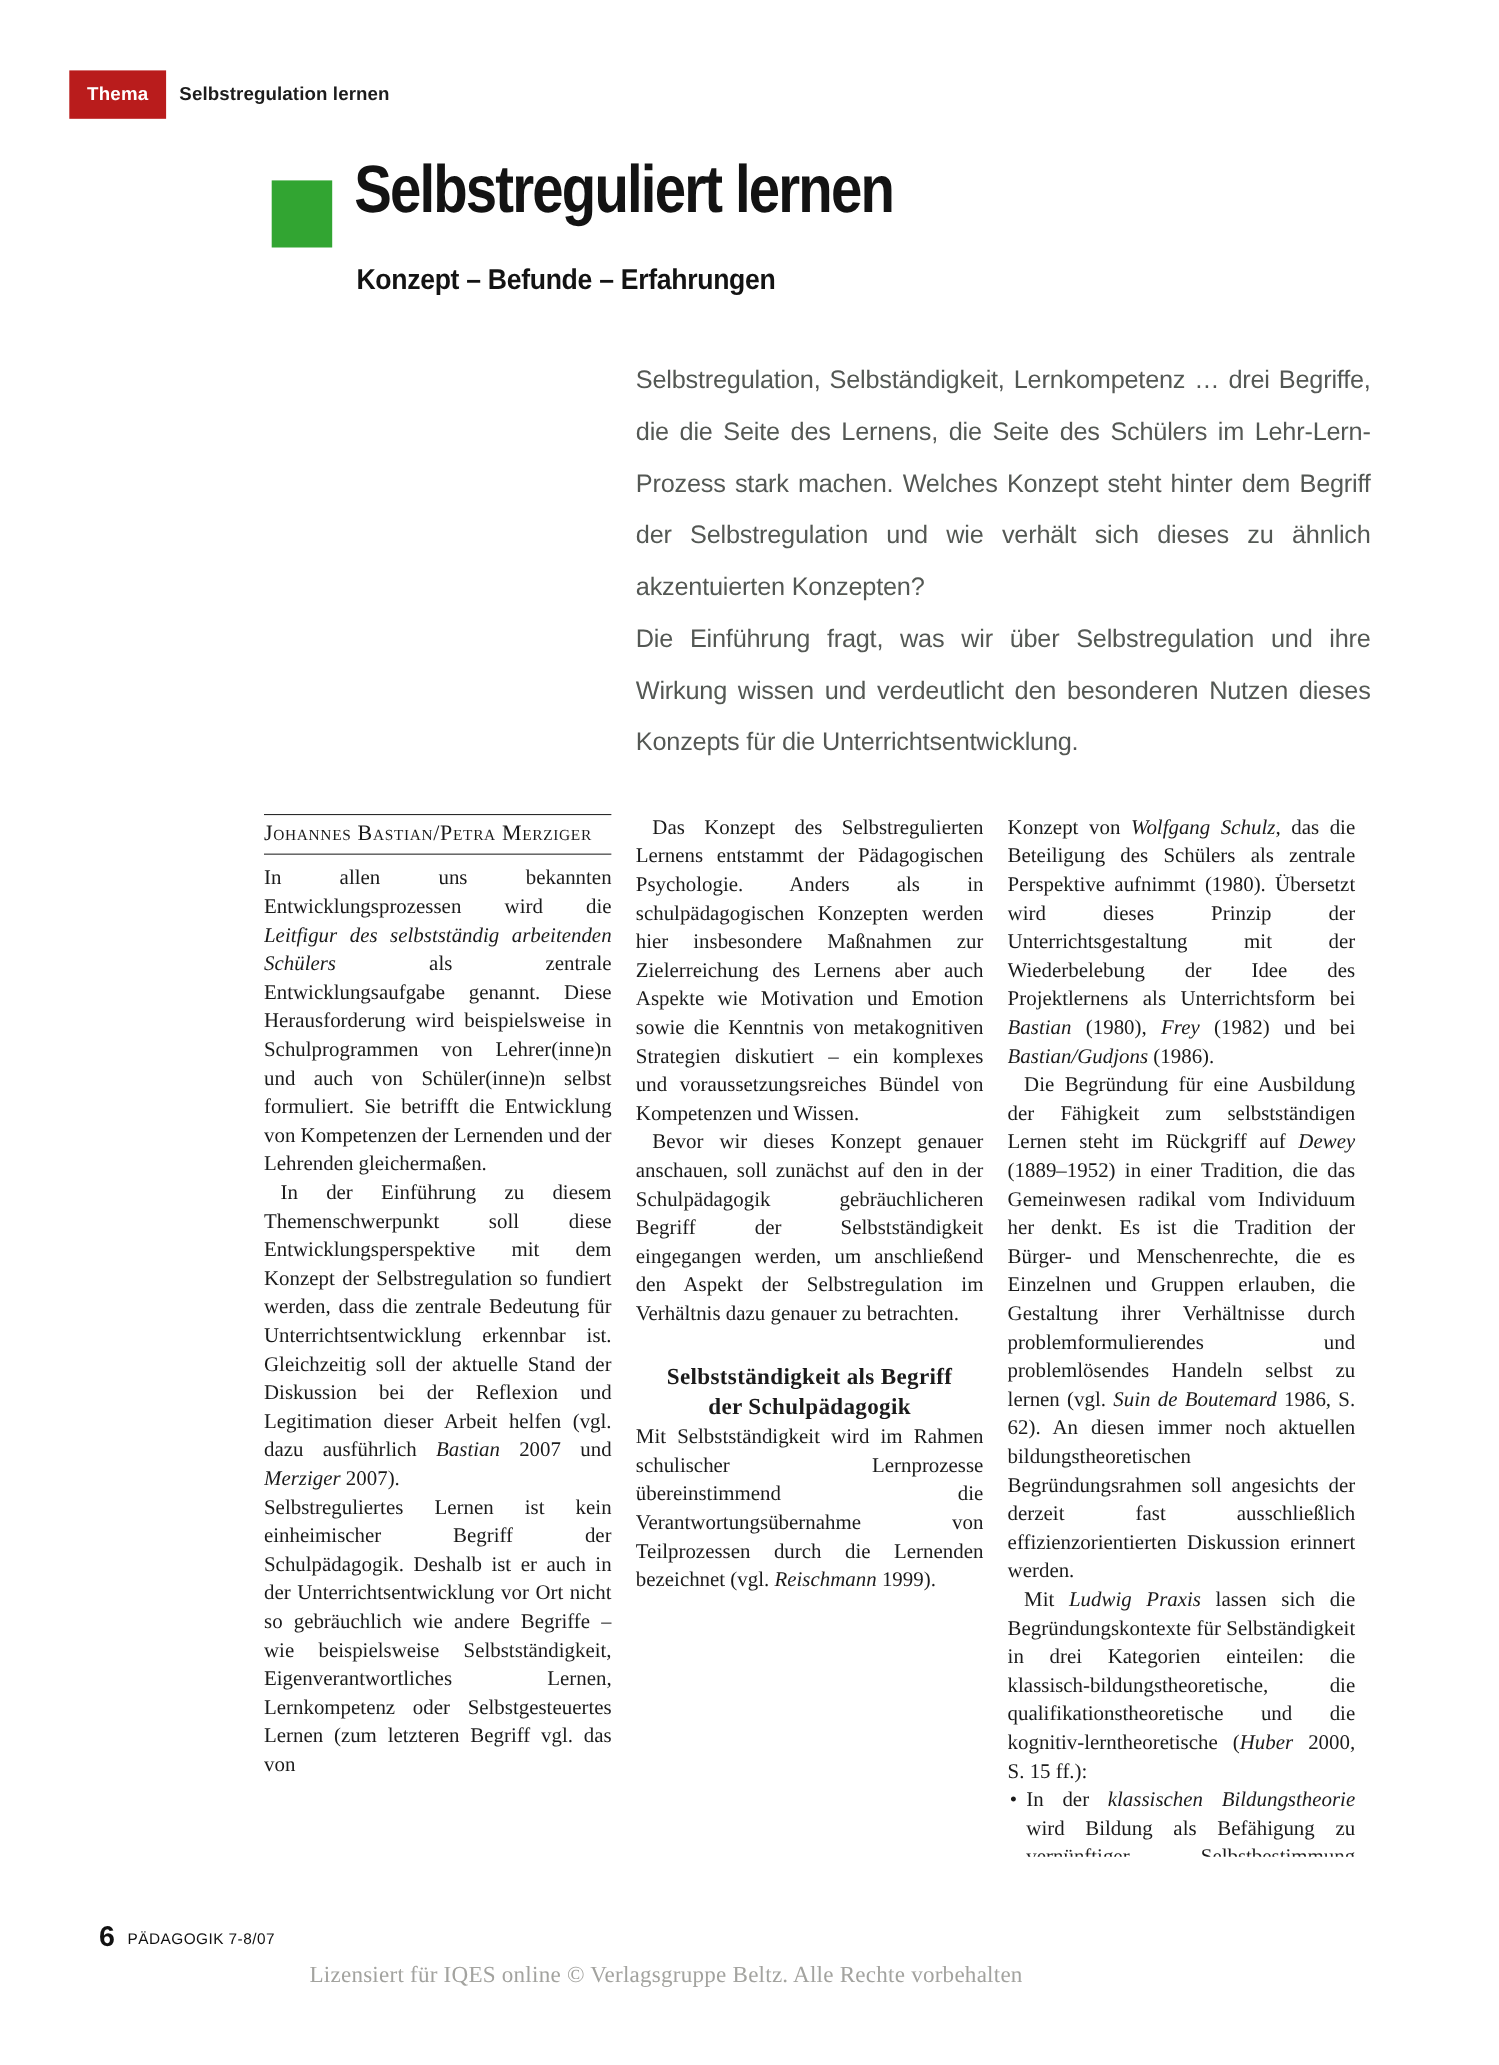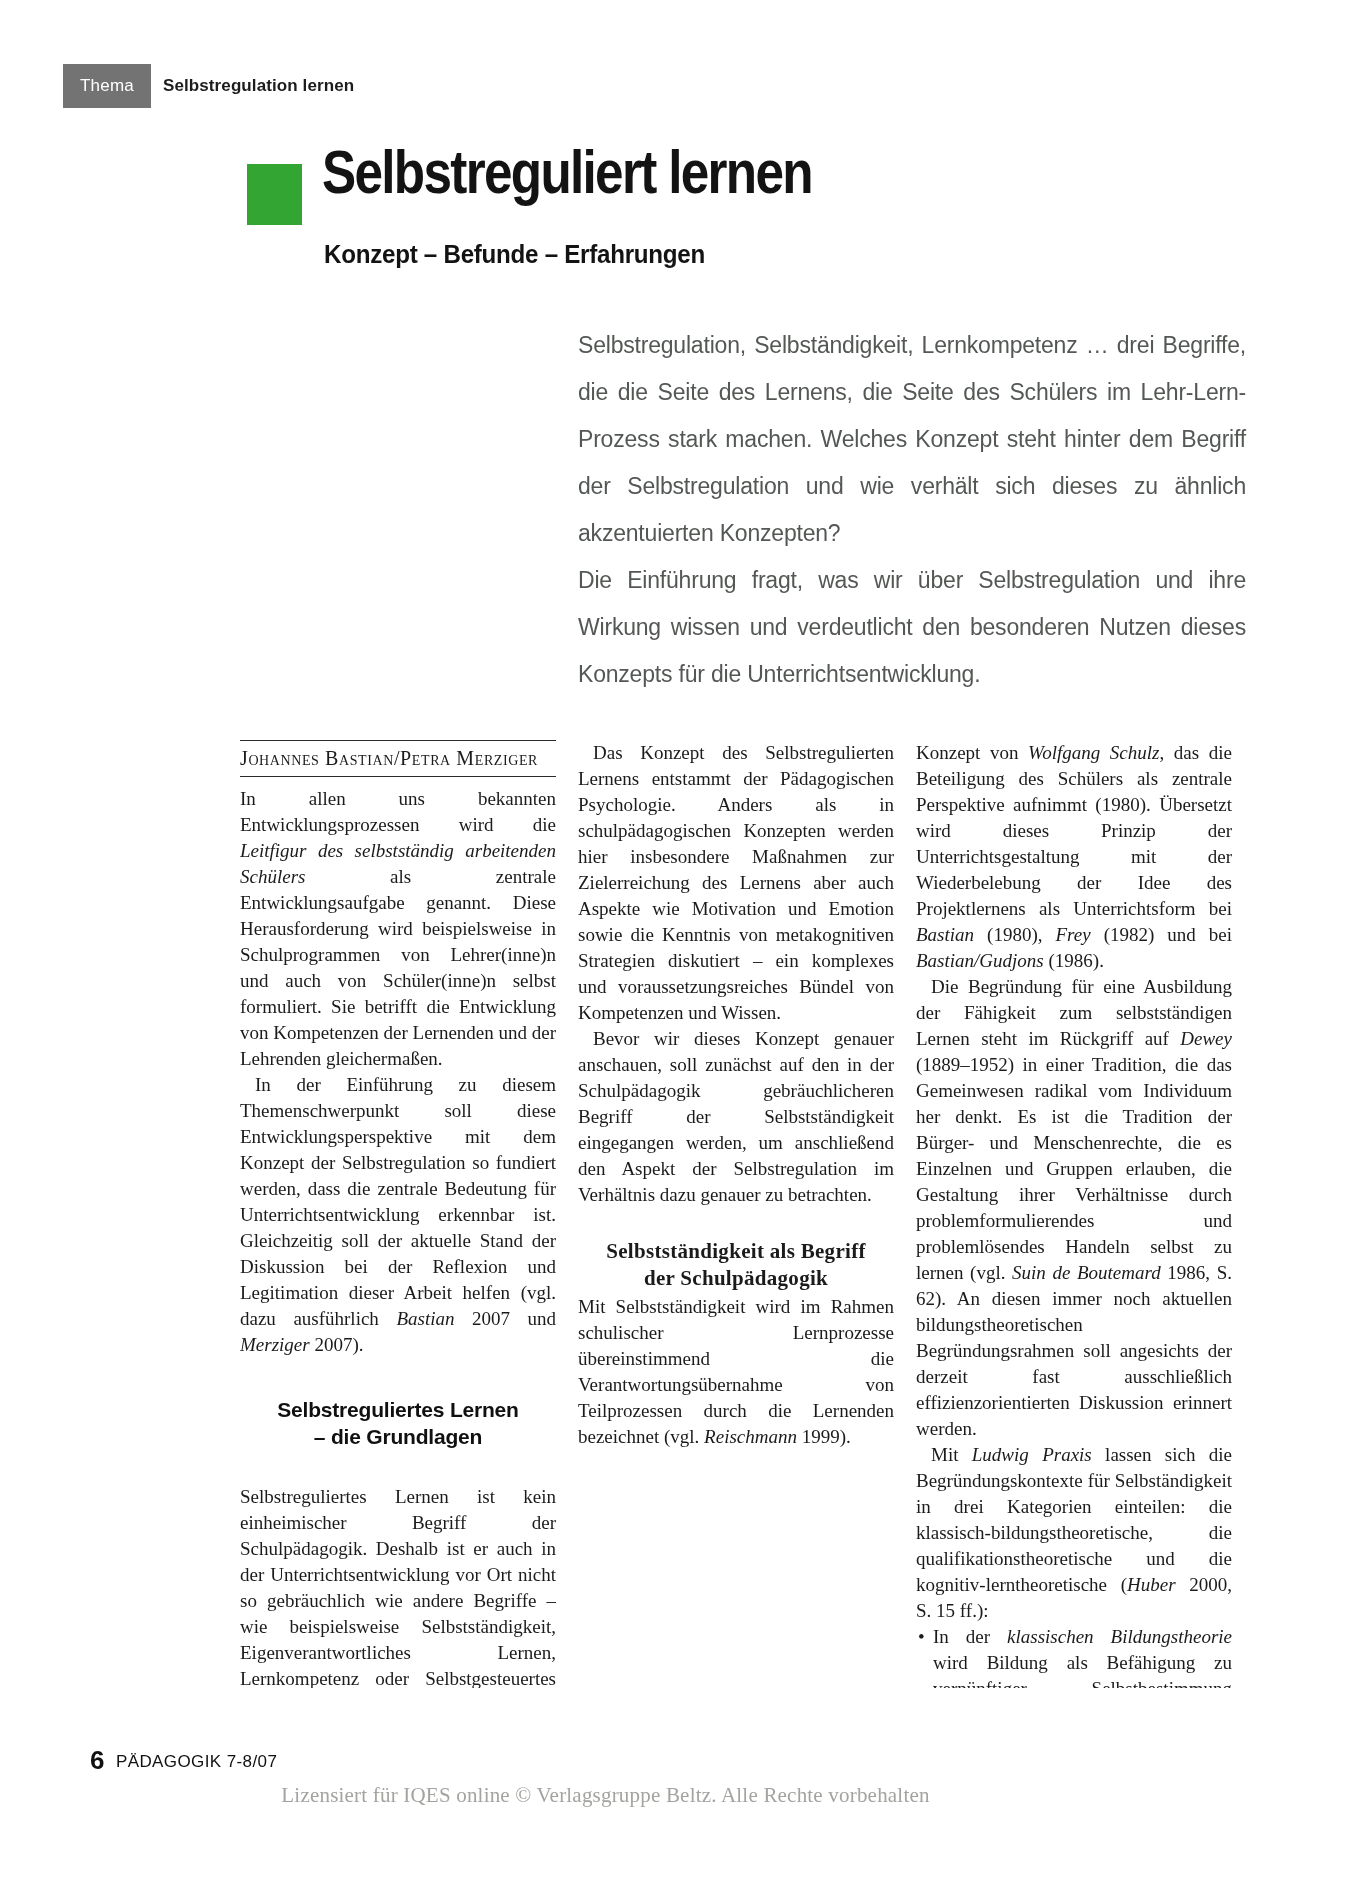--- a/index.html
+++ b/index.html
@@ -3,22 +3,22 @@
 <meta charset="utf-8">
 <style>
   html,body{margin:0;padding:0;}
   body{
     width:1363px;height:1877px;position:relative;background:#ffffff;
     font-family:"Liberation Serif",serif;color:#1b1b1b;overflow:hidden;
   }
   
   .thema-badge{
     position:absolute;left:63px;top:64px;width:88px;height:44px;
-    background:#737373;color:#fff;
-    font-family:"Liberation Sans",sans-serif;font-weight:normal;font-size:17px;
+    background:#b91c1c;color:#fff;
+    font-family:"Liberation Sans",sans-serif;font-weight:bold;font-size:17px;
     display:flex;align-items:center;justify-content:center;letter-spacing:0.2px;
   }
   .thema-label{
     position:absolute;left:163px;top:64px;height:44px;display:flex;align-items:center;
     font-family:"Liberation Sans",sans-serif;font-weight:bold;font-size:17px;color:#1c1c1c;
     letter-spacing:0.1px;
   }
   
   .title-square{position:absolute;left:247px;top:164px;width:55px;height:61px;background:#32a532;}
   .page-title{
@@ -70,21 +70,21 @@
   }
   p.bullet{position:relative;padding-left:17px;text-indent:0;}
   .bullet-marker{position:absolute;left:2px;top:0;}
   em{font-style:italic;}
   
   .footer-pageline{
     position:absolute;left:90px;top:1745px;
     font-family:"Liberation Sans",sans-serif;color:#111;white-space:nowrap;
   }
   .footer-pagenum{font-size:26px;font-weight:bold;vertical-align:baseline;}
-  .footer-mag{font-size:17px;letter-spacing:0.4px;margin-left:7px;vertical-align:2px;}
+  .footer-mag{font-size:14px;letter-spacing:0.4px;margin-left:7px;vertical-align:2px;}
   .license{
     position:absolute;left:0;top:1783px;width:1211px;text-align:center;
     font-family:"Liberation Serif",serif;font-size:21px;color:#a3a39f;letter-spacing:0.2px;
   }
 </style>
 </head>
 <body>
 
 <div class="thema-badge">Thema</div>
 <div class="thema-label">Selbstregulation lernen</div>
@@ -94,21 +94,20 @@
 <div class="page-subtitle">Konzept – Befunde – Erfahrungen</div>
 
 <p class="intro intro-1">Selbstregulation, Selbständigkeit, Lernkompetenz … drei Begriffe, die die Seite des Lernens, die Seite des Schülers im Lehr-Lern-Prozess stark machen. Welches Konzept steht hinter dem Begriff der Selbstregulation und wie verhält sich dieses zu ähnlich akzentuierten Konzepten?</p>
 <p class="intro intro-2">Die Einführung fragt, was wir über Selbstregulation und ihre Wirkung wissen und verdeutlicht den besonderen Nutzen dieses Konzepts für die Unterrichtsentwicklung.</p>
 
 <div class="col col-1">
   <div class="byline">Johannes Bastian/Petra Merziger</div>
   <div>
       <p class="body-p"><span>In allen uns bekannten Entwicklungsprozessen wird die </span><em>Leitfigur des selbstständig arbeitenden Schülers</em><span> als zentrale Entwicklungsaufgabe genannt. Diese Herausforderung wird beispielsweise in Schulprogrammen von Lehrer(inne)n und auch von Schüler(inne)n selbst formuliert. Sie betrifft die Entwicklung von Kompetenzen der Lernenden und der Lehrenden gleichermaßen.</span></p>
       <p class="body-p indent"><span>In der Einführung zu diesem Themenschwerpunkt soll diese Entwicklungsperspektive mit dem Konzept der Selbstregulation so fundiert werden, dass die zentrale Bedeutung für Unterrichtsentwicklung erkennbar ist. Gleichzeitig soll der aktuelle Stand der Diskussion bei der Reflexion und Legitimation dieser Arbeit helfen (vgl. dazu ausführlich </span><em>Bastian</em><span> 2007 und </span><em>Merziger</em><span> 2007).</span></p>
-      <h3 class="heading-sans">Selbstreguliertes Lernen<br>– die Grundlagen</h3>
       <p class="body-p"><span>Selbstreguliertes Lernen ist kein einheimischer Begriff der Schulpädagogik. Deshalb ist er auch in der Unterrichtsentwicklung vor Ort nicht so gebräuchlich wie andere Begriffe – wie beispielsweise Selbstständigkeit, Eigenverantwortliches Lernen, Lernkompetenz oder Selbstgesteuertes Lernen (zum letzteren Begriff vgl. das von </span></p>
     </div>
 </div>
 <div class="col col-2">
   <div>
       <p class="body-p indent"><span>Das Konzept des Selbstregulierten Lernens entstammt der Pädagogischen Psychologie. Anders als in schulpädagogischen Konzepten werden hier insbesondere Maßnahmen zur Zielerreichung des Lernens aber auch Aspekte wie Motivation und Emotion sowie die Kenntnis von metakognitiven Strategien diskutiert – ein komplexes und voraussetzungsreiches Bündel von Kompetenzen und Wissen.</span></p>
       <p class="body-p indent"><span>Bevor wir dieses Konzept genauer anschauen, soll zunächst auf den in der Schulpädagogik gebräuchlicheren Begriff der Selbstständigkeit eingegangen werden, um anschließend den Aspekt der Selbstregulation im Verhältnis dazu genauer zu betrachten.</span></p>
       <h3 class="heading-serif">Selbstständigkeit als Begriff<br>der Schulpädagogik</h3>
       <p class="body-p"><span>Mit Selbstständigkeit wird im Rahmen schulischer Lernprozesse übereinstimmend die Verantwortungsübernahme von Teilprozessen durch die Lernenden bezeichnet (vgl. </span><em>Reischmann</em><span> 1999).</span></p>
     </div>

